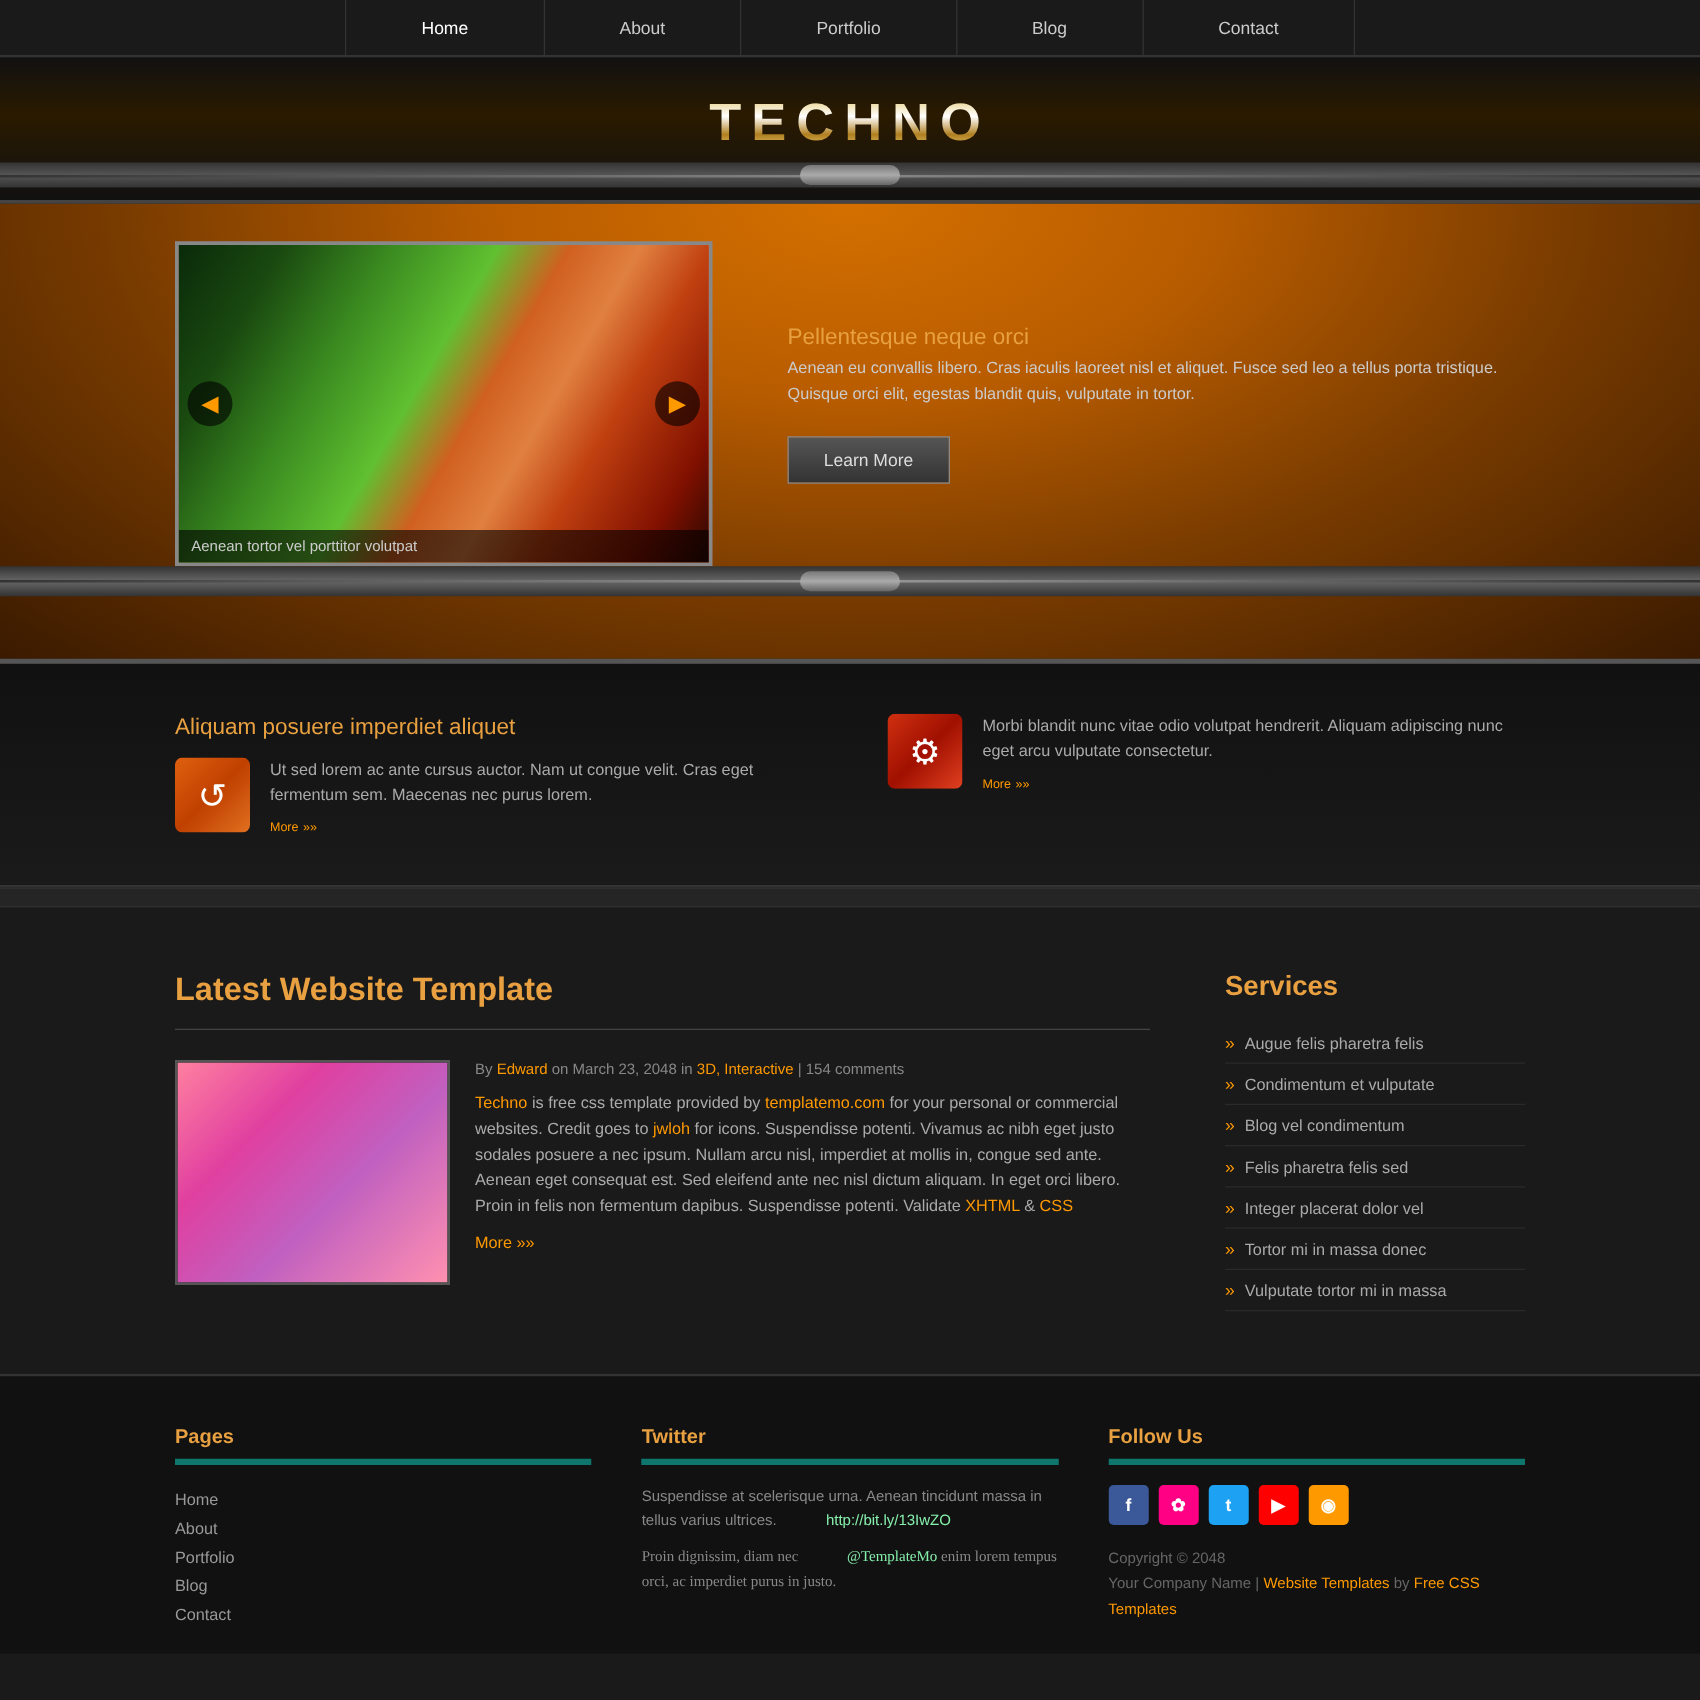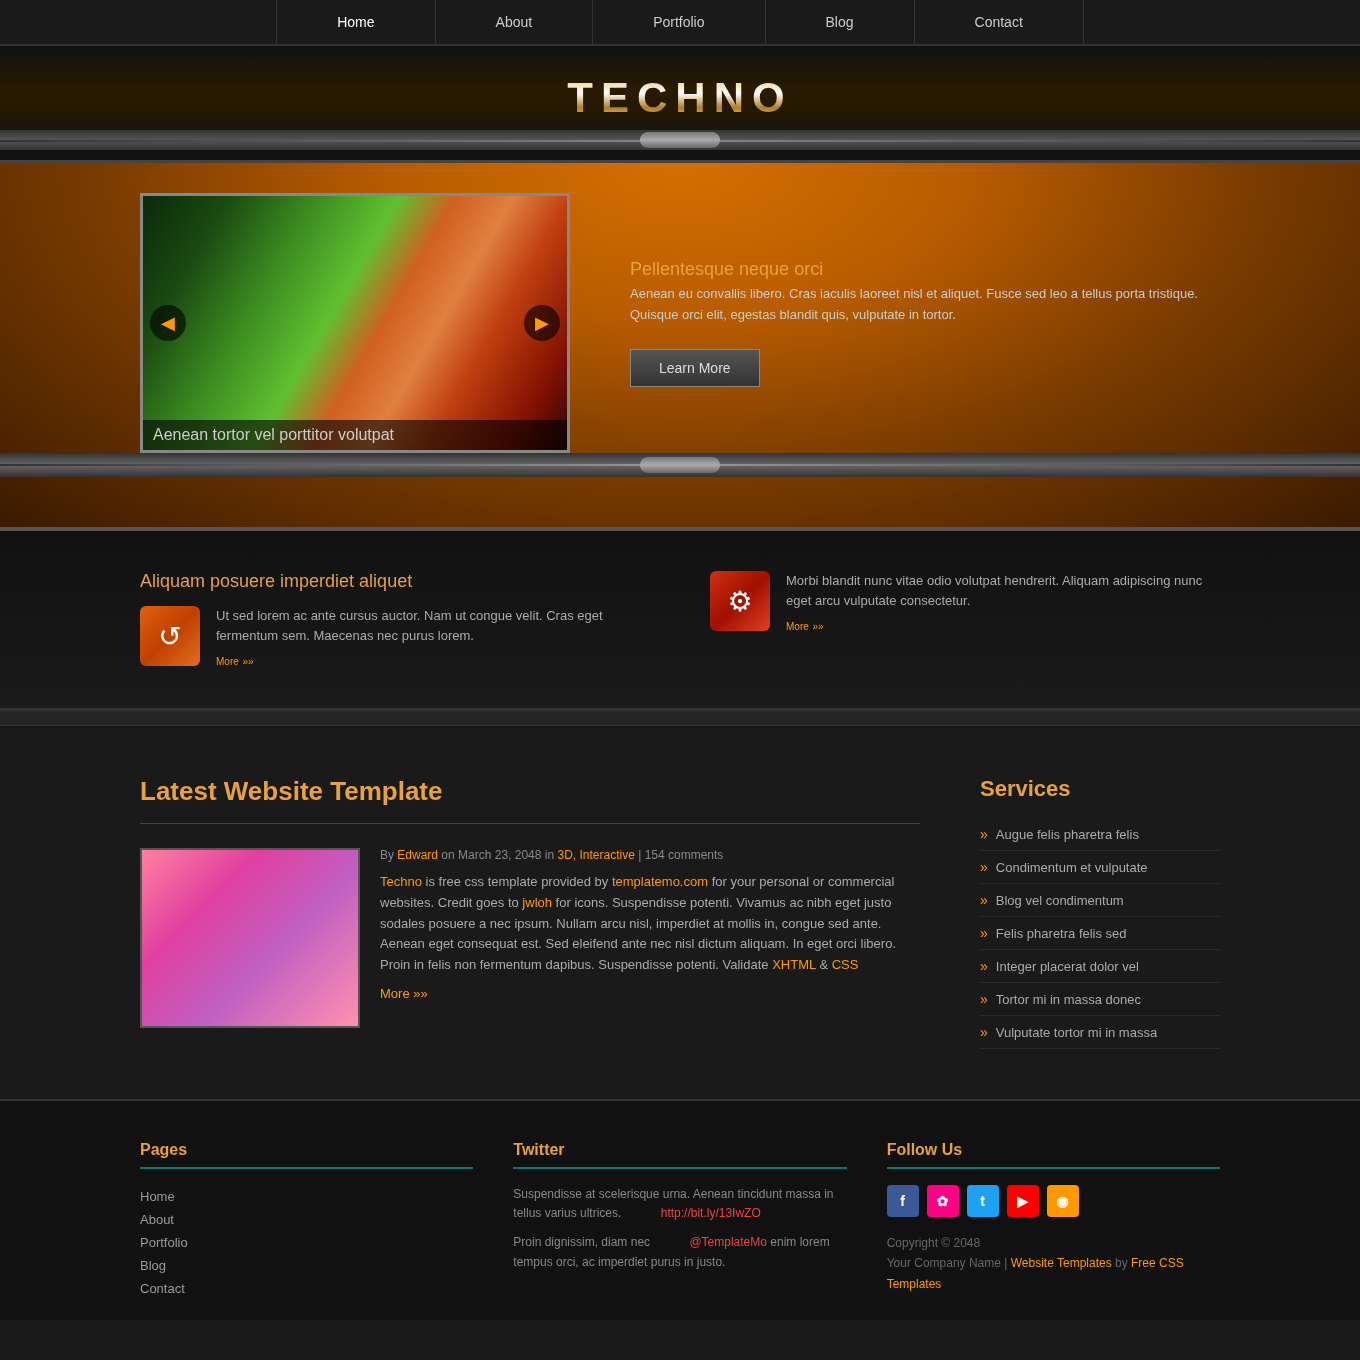--- a/index.html
+++ b/index.html
@@ -19,21 +19,21 @@
     .header-divider::before { content: ''; display: block; width: 100%; height: 2px; background: linear-gradient(to right, #333, #888, #333); position: absolute; top: 50%; }
     .bolt { width: 80px; height: 16px; background: linear-gradient(to bottom, #777, #aaa, #666); border-radius: 8px; z-index: 1; position: relative; }
 
     
     .hero { background: radial-gradient(ellipse at 50% 0%, #d47000 0%, #b85c00 30%, #7a3c00 60%, #3a1a00 100%); padding: 30px 0 50px; border-bottom: 4px solid #555; position: relative; }
     .hero-inner { display: flex; max-width: 1080px; margin: 0 auto; gap: 60px; align-items: center; }
     .slideshow { position: relative; width: 430px; min-width: 430px; }
     .slideshow-img { width: 430px; height: 260px; background: linear-gradient(135deg, #1a3a1a 0%, #2a5a2a 20%, #4a8a1a 40%, #d04020 60%, #e06030 80%, #c03010 100%); border: 3px solid #888; position: relative; overflow: hidden; }
     .slide-abstract { position: absolute; top: 0; left: 0; width: 100%; height: 100%; }
     .slide-abstract-inner { width: 100%; height: 100%; background: linear-gradient(120deg, #0a2a0a 0%, #1a4a10 15%, #3a8a20 30%, #60c030 45%, #d06020 55%, #e08040 65%, #c04010 75%, #801000 90%, #2a0800 100%); }
-    .slide-caption { position: absolute; bottom: 0; left: 0; right: 0; background: rgba(0,0,0,0.6); color: #ccc; font-size: 16px; padding: 6px 10px; }
+    .slide-caption { position: absolute; bottom: 0; left: 0; right: 0; background: rgba(0,0,0,0.6); color: #ccc; font-size: 12px; padding: 6px 10px; }
     .slide-prev, .slide-next { position: absolute; top: 50%; transform: translateY(-50%); width: 36px; height: 36px; background: rgba(0,0,0,0.6); border-radius: 50%; display: flex; align-items: center; justify-content: center; color: #f90; font-size: 18px; cursor: pointer; }
     .slide-prev { left: 10px; }
     .slide-next { right: 10px; }
 
     .hero-text { flex: 1; }
     .hero-sub { color: #e8a040; font-size: 18px; margin-bottom: 4px; }
     .hero-title { color: #f0c060; font-size: 38px; font-weight: bold; margin-bottom: 16px; line-height: 1.1; }
     .hero-desc { color: #ccc; font-size: 13px; line-height: 1.6; margin-bottom: 24px; }
     .btn-learn { display: inline-block; padding: 10px 28px; border: 1px solid #888; color: #ddd; font-size: 14px; cursor: pointer; background: linear-gradient(to bottom, #555, #333); text-decoration: none; }
 
@@ -77,24 +77,24 @@
 
     
     .services-title { color: #e8a040; font-size: 22px; margin-bottom: 16px; }
     .service-item { display: flex; align-items: center; gap: 8px; padding: 8px 0; border-bottom: 1px solid #2a2a2a; color: #aaa; font-size: 13px; }
     .service-arrow { color: #f90; font-size: 14px; }
 
     
     .footer { background: #111; border-top: 2px solid #333; padding: 40px 0 20px; }
     .footer-inner { max-width: 1080px; margin: 0 auto; display: flex; gap: 40px; }
     .footer-col { flex: 1; }
-    .footer-title { color: #e8a040; font-size: 16px; font-weight: bold; margin-bottom: 16px; border-bottom: 2px solid #0f766e; padding-bottom: 8px; }
+    .footer-title { color: #e8a040; font-size: 16px; font-weight: bold; margin-bottom: 16px; border-bottom: 5px solid #0f766e; padding-bottom: 8px; }
     .footer-link { display: block; color: #999; font-size: 13px; padding: 4px 0; text-decoration: none; }
     .footer-text { color: #888; font-size: 12px; line-height: 1.6; }
-    .footer-text a { color: #ef4444; text-decoration: none; padding-left: 36px; }
+    .footer-text a { color: #86efac; text-decoration: none; padding-left: 36px; }
     .social-icons { display: flex; gap: 8px; margin-bottom: 16px; }
     .social-icon { width: 32px; height: 32px; border-radius: 4px; display: flex; align-items: center; justify-content: center; color: #fff; font-size: 14px; font-weight: bold; cursor: pointer; }
     .si-fb { background: #3b5998; }
     .si-flickr { background: #ff0084; }
     .si-tw { background: #1da1f2; }
     .si-yt { background: #ff0000; }
     .si-rss { background: #f90; }
     .copyright { color: #666; font-size: 12px; margin-top: 10px; line-height: 1.7; }
     .copyright a { color: #f90; text-decoration: none; }
   </style>
@@ -234,21 +234,21 @@
       <a href="#" class="footer-link">About</a>
       <a href="#" class="footer-link">Portfolio</a>
       <a href="#" class="footer-link">Blog</a>
       <a href="#" class="footer-link">Contact</a>
     </div>
     <div class="footer-col">
       <div class="footer-title">Twitter</div>
       <p class="footer-text">
         <span>Suspendisse at scelerisque urna. Aenean tincidunt massa in tellus varius ultrices.</span> <a href="#">http://bit.ly/13IwZO</a>
       </p>
-      <p class="footer-text" style="margin-top:10px;">
+      <p class="footer-text" style="margin-top:10px;font-family:Liberation Serif, serif;">
         <span>Proin dignissim, diam nec</span> <a href="#">@TemplateMo</a><span> enim lorem tempus orci, ac imperdiet purus in justo.</span>
       </p>
     </div>
     <div class="footer-col">
       <div class="footer-title">Follow Us</div>
       <div class="social-icons">
         <div class="social-icon si-fb">f</div>
         <div class="social-icon si-flickr">✿</div>
         <div class="social-icon si-tw">t</div>
         <div class="social-icon si-yt">▶</div>

